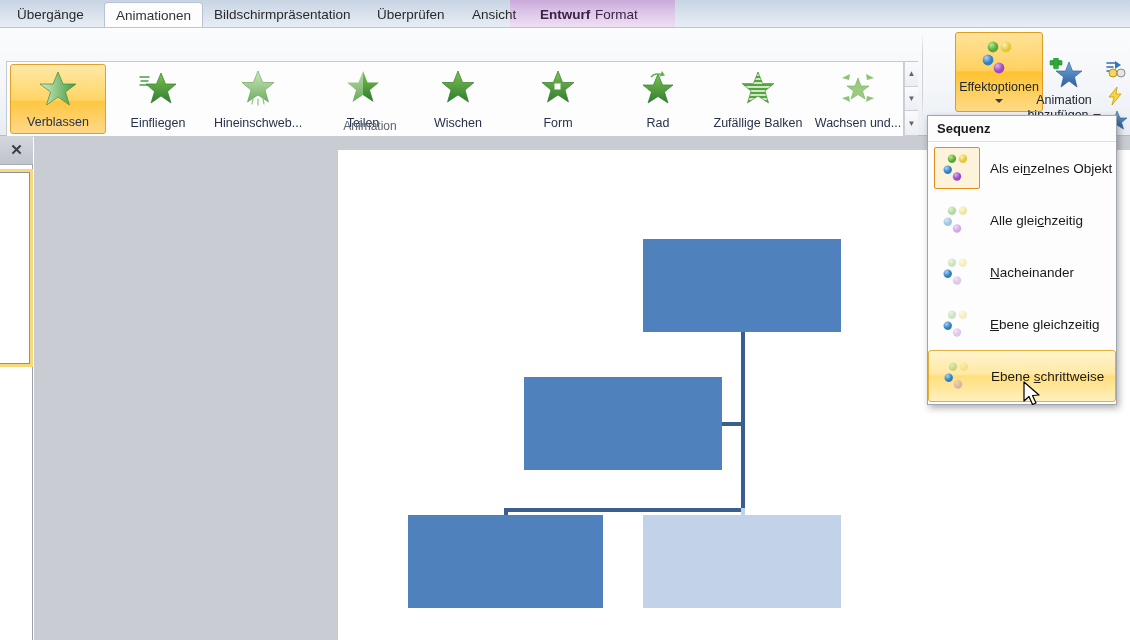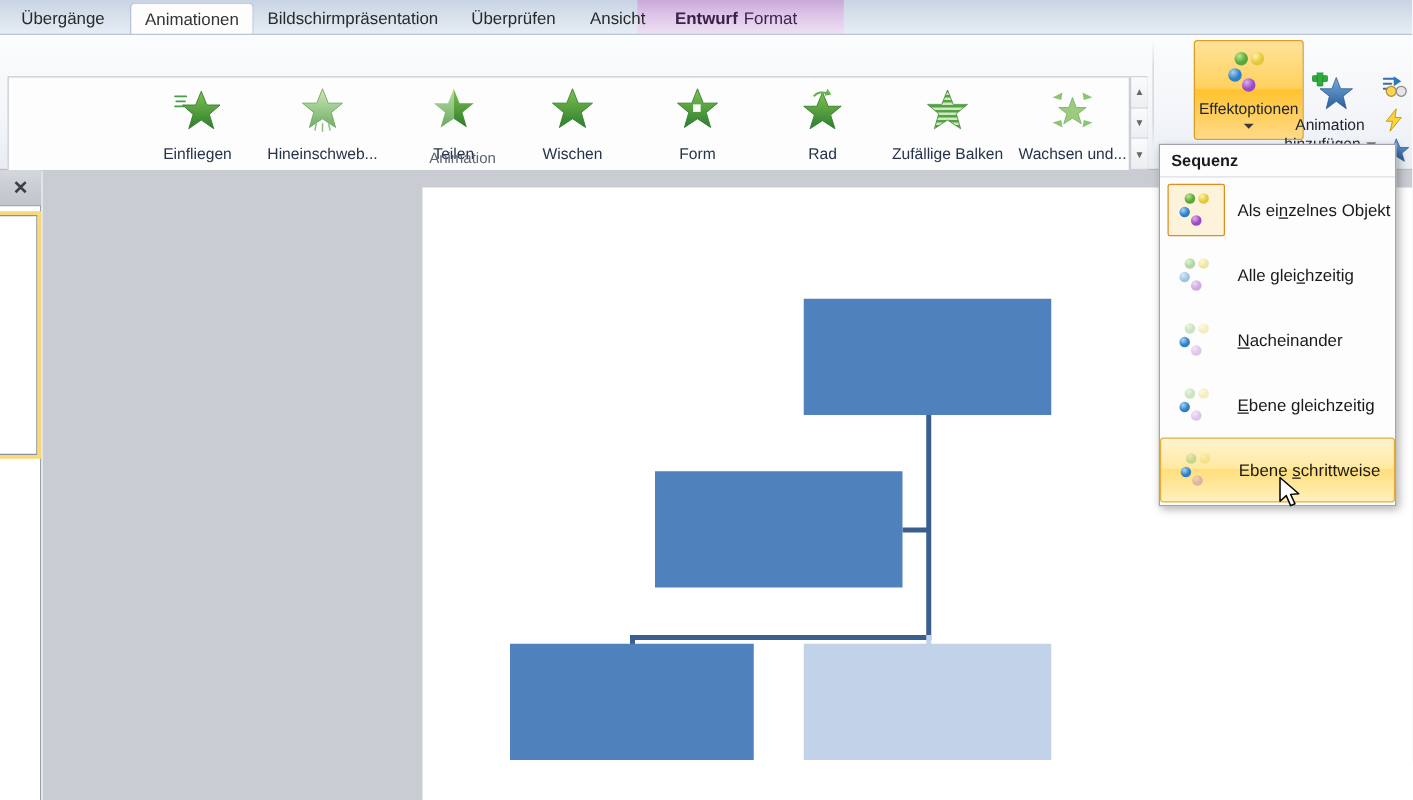--- a/index.html
+++ b/index.html
@@ -190,20 +190,34 @@
     <div class="tab" style="left:366px;">Überprüfen</div>
     <div class="tab" style="left:461px;">Ansicht</div>
     <div class="tab ctx" style="left:529px;font-weight:bold;">Entwurf</div>
     <div class="tab ctx" style="left:584px;">Format</div>
     <div class="tabbaseline"></div>
   </div>
 
   <div class="ribbon">
 
     <div class="gallery">
+      <div class="galitem sel" style="left:3px;">
+        <span class="ico">
+          <svg width="40" height="40" viewBox="0 0 40 40">
+            <defs>
+                <linearGradient id="gFade" x1="0" y1="0" x2="1" y2="0">
+              <stop offset="0%" stop-color="#d8ecc8"></stop>
+                  <stop offset="100%" stop-color="#3f9a3f"></stop>
+            </linearGradient>
+              </defs>
+            <polygon points="20,3 25,15 38,15 27.5,23 31.5,36 20,28 8.5,36 12.5,23 2,15 15,15" fill="url(#gFade)" stroke="#3d8c3d" stroke-width="0.7"></polygon>
+          </svg>
+        </span>
+        <span class="cap">Verblassen</span>
+      </div>
       <div class="galitem" style="left:203px;">
         <span class="ico">
           <svg width="40" height="40" viewBox="0 0 40 40">
             <defs>
                 <linearGradient id="gPale" x1="0" y1="0" x2="0" y2="1">
               <stop offset="0%" stop-color="#cfe7bb"></stop>
                   <stop offset="100%" stop-color="#6fae64"></stop>
             </linearGradient>
               </defs>
             <polygon points="20,3 24.6,14.5 36,14.5 27,22 30.5,34 20,27 9.5,34 13,22 4,14.5 15.4,14.5" fill="url(#gPale)" stroke="#6aa85f" stroke-width="0.7"></polygon>

